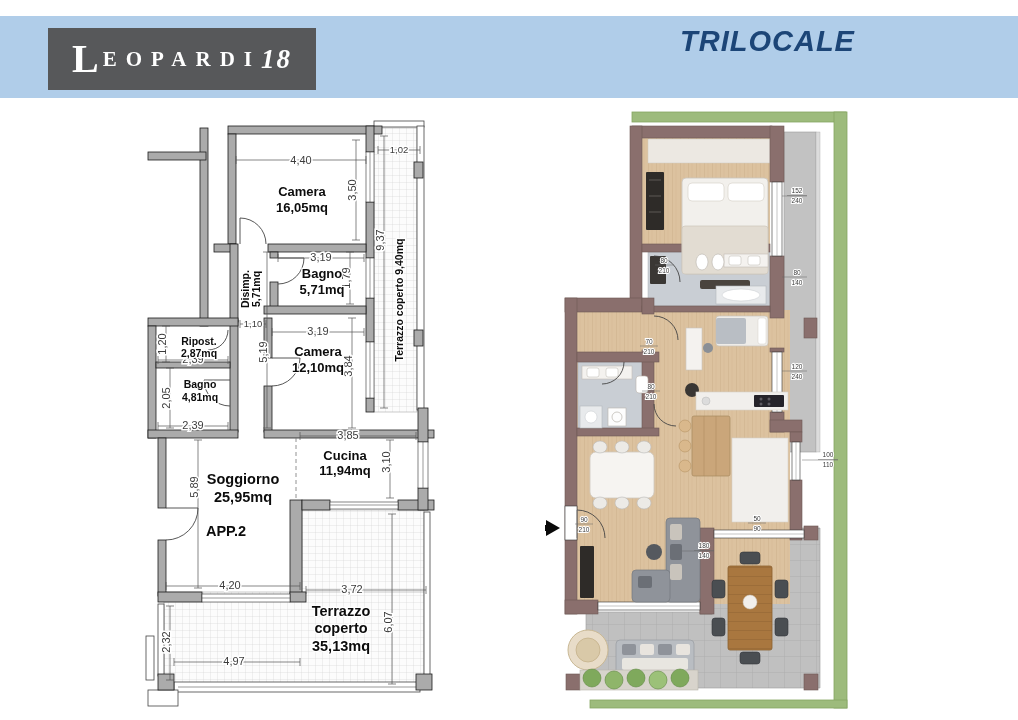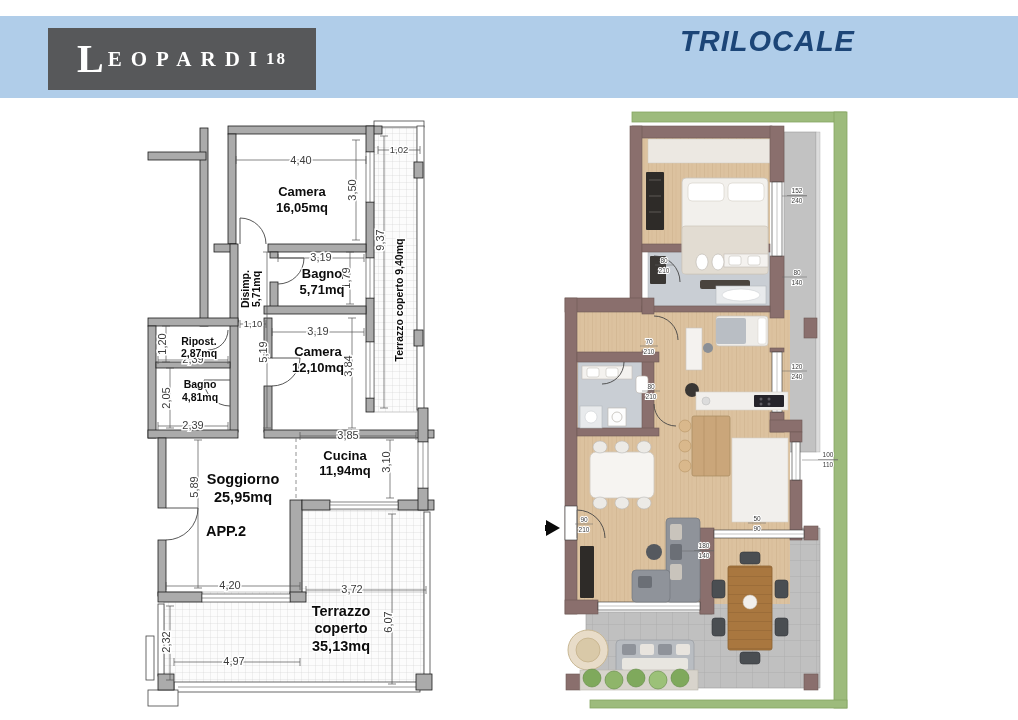--- a/index.html
+++ b/index.html
@@ -4,21 +4,21 @@
 <style>
   html,body{margin:0;padding:0;background:#fff;}
   .page{position:relative;width:1018px;height:720px;background:#ffffff;overflow:hidden;
         font-family:"Liberation Sans",sans-serif;}
   .banner{position:absolute;left:0;top:16px;width:1018px;height:82px;background:#b0cde9;}
   .logo-box{position:absolute;left:48px;top:12px;width:268px;height:62px;background:#57585a;
             display:flex;align-items:center;justify-content:center;color:#fff;
             font-family:"Liberation Serif",serif;}
   .logo-l{font-size:40px;font-weight:600;line-height:1;}
   .logo-rest{font-size:21px;font-weight:600;letter-spacing:9px;margin-left:4px;}
-  .logo-num{font-size:17px;font-weight:600;letter-spacing:2px;}
+  .logo-num{font-size:27px;font-weight:600;letter-spacing:2px;font-style:italic;}
   .title-wrap{position:absolute;left:555px;top:8px;width:425px;text-align:center;
               color:#1c4577;font-weight:bold;font-style:italic;line-height:1.22;}
   .title-line1{font-size:29px;letter-spacing:1px;}
   .title-line2{font-size:29px;letter-spacing:0px;}
   svg text{font-family:"Liberation Sans",sans-serif;}
   .dim{font-size:11px;fill:#3c3c3c;text-anchor:middle;stroke:#ffffff;stroke-width:3px;paint-order:stroke;}
   .dim-s{font-size:9.5px;fill:#3c3c3c;text-anchor:middle;stroke:#ffffff;stroke-width:3px;paint-order:stroke;}
   .room{font-size:13px;font-weight:bold;fill:#0c0c0c;text-anchor:middle;stroke:#ffffff;stroke-width:2.5px;paint-order:stroke;}
   .room-s{font-size:10.5px;font-weight:bold;fill:#0c0c0c;text-anchor:middle;stroke:#ffffff;stroke-width:2.5px;paint-order:stroke;}
   .room-l{font-size:14.5px;font-weight:bold;fill:#0c0c0c;text-anchor:middle;stroke:#ffffff;stroke-width:2.5px;paint-order:stroke;}

